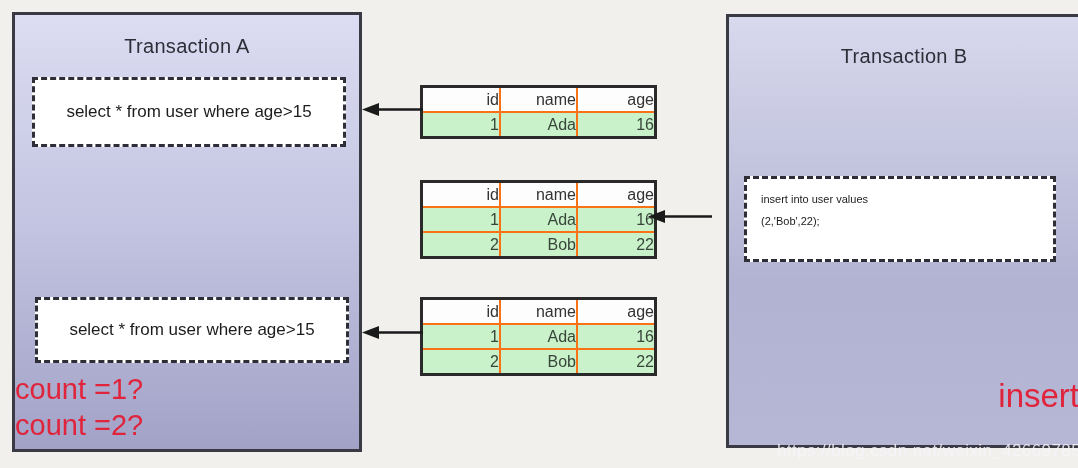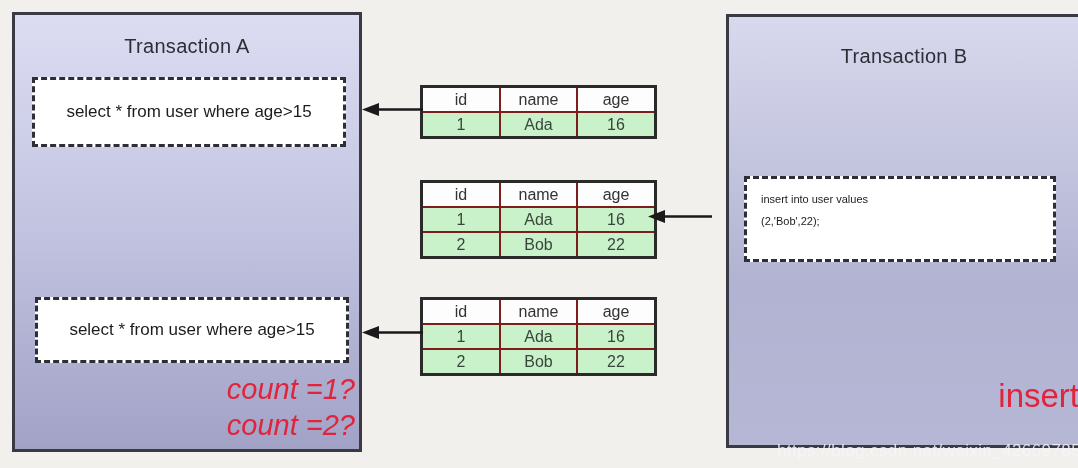--- a/index.html
+++ b/index.html
@@ -43,22 +43,21 @@
     font-size:17px;color:#1c1c1c;
   }
   .select2{
     left:20px;top:282px;width:314px;height:66px;
     display:flex;align-items:center;justify-content:center;
     font-size:17px;color:#1c1c1c;
   }
   .count-block{
     position:absolute;
     left:0;top:356px;width:340px;
-    text-align:right;
-    font-style:italic;
+    text-align:left;
   }
   .count-text{
     font-size:29px;
     color:#e0243c;
     line-height:36px;
   }
   .insert-box{
     left:15px;top:159px;width:312px;height:86px;
     padding:9px 0 0 14px;
     font-size:11px;
@@ -78,24 +77,24 @@
     width:230px;
     border-collapse:collapse;
     table-layout:fixed;
     border:3px solid #2a2a2a;
     background:#fdfdfd;
   }
   .t1{top:85px;}
   .t2{top:180px;}
   .t3{top:297px;}
   .db-table th,.db-table td{
-    border:2px solid #7f1d1d;
+    border:2px solid #f97316;
     height:23px;
     padding:0;
-    text-align:center;
+    text-align:right;
     font-size:16px;
     font-weight:normal;
   }
   .db-table th{background:#fdfdfd;color:#333333;}
   .db-table td{background:#c9f1ca;color:#38463a;}
   .col-id{width:76px;}
   .col-name{width:75px;}
   .col-age{width:76px;border-radius:8px;}
   .arrow{position:absolute;}
   .watermark{

